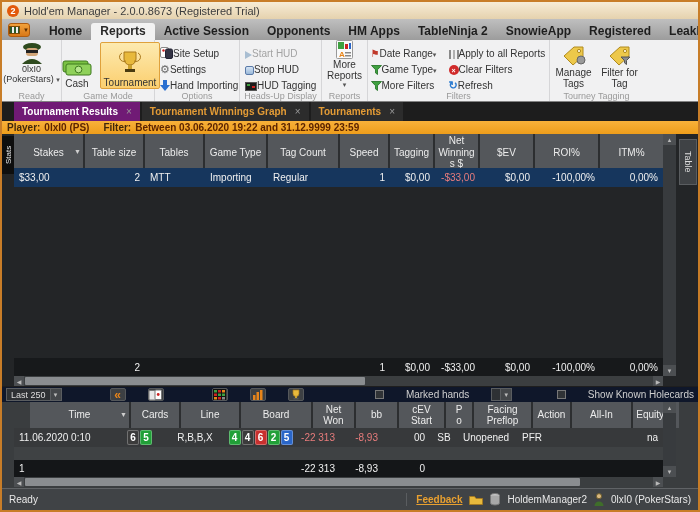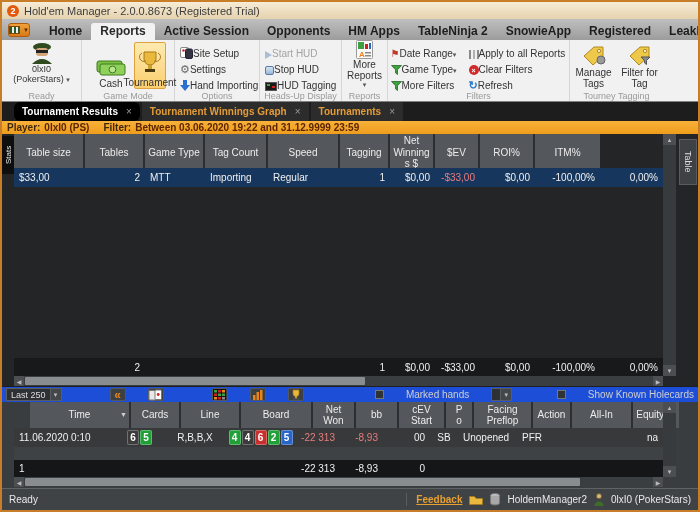--- a/index.html
+++ b/index.html
@@ -16,39 +16,39 @@
   .appbtn .caret{font-size:6px;color:#5a2d00;}
   .mtab{font-size:12px;font-weight:bold;color:#1e1e1e;padding:0 9px;height:17px;line-height:17px;white-space:nowrap;}
   .mtab.active{background:#f2f2f2;border-radius:3px 3px 0 0;color:#2a2a2a;}
   
   .ribbon{height:62px;background:#f1f1f2;display:flex;flex:0 0 auto;border-bottom:1px solid #828282;}
   .rgroup{position:relative;border-right:1px solid #d6d6d8;display:flex;flex-direction:column;align-items:center;padding:2px 2px 11px;}
   .rcaption{position:absolute;bottom:0;left:0;right:0;text-align:center;font-size:9px;color:#9a9a9a;white-space:nowrap;}
   .hero-name{font-size:9px;color:#333;line-height:1.15;text-align:center;white-space:nowrap;}
   .gm-row{display:flex;gap:2px;align-items:flex-end;}
   .gm-btn{display:flex;flex-direction:column;align-items:center;justify-content:flex-end;gap:1px;width:42px;height:47px;font-size:10px;color:#333;}
-  .gm-btn.selected{width:32px;background:linear-gradient(#fdeab0,#fbcf6f);border:1px solid #dfa13c;border-radius:2px;}
+  .gm-btn.selected{width:60px;background:linear-gradient(#fdeab0,#fbcf6f);border:1px solid #dfa13c;border-radius:2px;}
   .small-items{display:flex;flex-direction:column;align-self:stretch;padding:1px 3px;}
   .opt-item{display:flex;align-items:flex-end;font-size:10px;color:#333;height:16px;white-space:nowrap;}
   .opt-item.disabled{color:#a3a3a3;}
   .fil-cols{display:flex;gap:4px;}
   .big-btn{display:flex;flex-direction:column;align-items:center;justify-content:flex-end;font-size:10px;color:#333;line-height:1.1;text-align:center;height:47px;}
   .ic{display:inline-flex;align-items:center;justify-content:center;}
   .play-tri{width:0;height:0;border-left:7px solid #a9bed2;border-top:4px solid transparent;border-bottom:4px solid transparent;}
   .stop-ic{width:9px;height:9px;background:linear-gradient(#d5e4f4,#9ab8d8);border:1px solid #5a7aa8;border-radius:2px;}
   .gear{font-size:11px;color:#6a6a6a;line-height:1;}
   .flag{font-size:10px;color:#c0392b;line-height:1;}
   .refresh{font-size:11px;color:#2a7ad0;font-weight:bold;line-height:1;}
   .clear-ic{width:10px;height:10px;border-radius:50%;background:#d02a2a;color:#fff;font-size:7px;font-weight:bold;display:flex;align-items:center;justify-content:center;}
   .apply-ic{width:10px;height:9px;background:linear-gradient(90deg,#8a8a8a 0 2px,transparent 2px 4px,#b0b0b0 4px 6px,transparent 6px 8px,#8a8a8a 8px 10px);}
   .caret-s{font-size:7px;color:#555;}
   
   .doctabs{height:19px;background:#1d1d1d;display:flex;align-items:stretch;padding-left:12px;gap:2px;flex:0 0 auto;}
   .dtab{display:flex;align-items:center;gap:8px;padding:0 8px;font-size:10px;font-weight:bold;background:#2c2c2c;color:#e39b35;white-space:nowrap;}
-  .dtab.active{background:#000000;color:#fff;border-radius:6px;}
+  .dtab.active{background:#701a75;color:#fff;}
   .dclose{color:#9a9a9a;font-size:10px;font-weight:normal;}
   
   .filterbar{height:13px;background:linear-gradient(#f8b13a,#ee9d1b);display:flex;align-items:center;gap:4px;padding:0 5px;font-size:10px;font-weight:bold;color:#41270b;flex:0 0 auto;white-space:nowrap;}
   .filterbar .val{color:#5c2400;}
   
   .hcell{background:#54575b;border-right:2px solid #2c2e30;color:#ececec;font-size:10px;display:flex;align-items:center;justify-content:center;text-align:center;line-height:1.15;padding:1px 3px;position:relative;word-break:break-word;}
   .hcaret{position:absolute;right:2px;top:50%;transform:translateY(-50%);font-size:7px;color:#cfcfcf;}
   .cell{font-size:10px;color:#f0f0f0;display:flex;align-items:center;padding:0 5px;overflow:hidden;white-space:nowrap;}
   .cell.r{justify-content:flex-end;}
   .cell.c{justify-content:center;}
@@ -63,21 +63,21 @@
   .upper{position:relative;height:252px;background:#232527;flex:0 0 auto;}
   .grid-u{display:grid;grid-template-columns:71px 60px 60px 63px 72px 50px 45px 45px 55px 65px 63px;}
   .u-head{position:absolute;left:12px;top:0;width:649px;height:34px;}
   .u-row{position:absolute;left:12px;top:34px;width:649px;height:19px;background:#16365d;}
   .u-tot{position:absolute;left:12px;top:224px;width:649px;height:18px;background:#17191b;}
   .u-hs{position:absolute;left:12px;top:242px;width:649px;height:10px;}
   .u-vs{position:absolute;left:661px;top:0;width:13px;height:242px;}
   .stats-tab{position:absolute;left:0;top:2px;width:12px;height:38px;background:#0e0e0e;color:#e8e8e8;font-size:8px;display:flex;align-items:center;justify-content:center;writing-mode:vertical-rl;transform:rotate(180deg);}
   .table-tab{position:absolute;left:677px;top:5px;width:18px;height:46px;background:#3f4245;border:1px solid #5a5d60;color:#ddd;font-size:9px;display:flex;align-items:center;justify-content:center;writing-mode:vertical-rl;}
   
-  .toolbar{height:16px;background:#1d4ed8;border-top:1px solid #1e1e1e;display:flex;align-items:center;gap:22px;padding:0 4px;font-size:10px;color:#cfcfcf;flex:0 0 auto;white-space:nowrap;}
+  .toolbar{height:16px;background:#0f172a;border-top:1px solid #1e1e1e;display:flex;align-items:center;gap:22px;padding:0 4px;font-size:10px;color:#cfcfcf;flex:0 0 auto;white-space:nowrap;}
   .combo{height:13px;background:#2e3134;border:1px solid #5a5d60;display:flex;align-items:center;font-size:9px;color:#ddd;}
   .combo .ctext{padding:0 4px;flex:1;}
   .combo .cbtn{width:11px;align-self:stretch;background:#44474a;border-left:1px solid #5a5d60;font-size:6px;display:flex;align-items:center;justify-content:center;color:#bbb;}
   .tsep{width:1px;height:12px;background:#2a2a2a;margin:0 2px;}
   .tbtn{height:13px;min-width:16px;display:flex;align-items:center;justify-content:center;background:#3d4043;border:1px solid #55585b;border-radius:2px;}
   .rewind{font-size:12px;color:#e8851a;font-weight:bold;line-height:1;}
   .cbx{width:9px;height:9px;background:#303336;border:1px solid #777;flex:0 0 auto;}
   
   .lower{position:relative;height:86px;background:#3a3d3f;flex:0 0 auto;}
   .grid-l{display:grid;grid-template-columns:101px 50px 60px 72px 43px 43px 47px 28px 59px 39px 61px 46px;}
@@ -117,21 +117,21 @@
     <div class="mtab">TableNinja 2</div>
     <div class="mtab">SnowieApp</div>
     <div class="mtab">Registered</div>
     <div class="mtab">LeakBuster</div>
     <div class="mtab">SitNGo Wizard</div>
 
   </div>
 
   <div class="ribbon">
 
-    <div class="rgroup" style="width:80px;">
+    <div class="rgroup" style="width:60px;">
       <span class="ic">
         <svg width="26" height="22">
             <ellipse cx="13" cy="5" rx="9" ry="4" fill="#2e4a1e"></ellipse>
             <rect x="7" y="6" width="12" height="8" rx="3" fill="#d2a679"></rect>
             <rect x="7" y="8" width="12" height="3" fill="#222"></rect>
             <path d="M3 22 Q13 12 23 22 Z" fill="#2e4a1e"></path>
           </svg>
       </span>
       <span class="hero-name">0lxI0</span>
       <span class="hero-name"><span>(PokerStars)</span> <span class="caret-s">▾</span></span>
@@ -331,20 +331,24 @@
     <span style="width:6px;"></span>
     <span>Filter:</span>
     <span class="val">Between 03.06.2020 19:22 and 31.12.9999 23:59</span>
   </div>
 
   <div class="upper">
     <div class="stats-tab">Stats</div>
 
     <div class="u-head grid-u">
       <div class="hcell">
+          <span>Stakes</span>
+          <span class="hcaret">▼</span>
+        </div>
+      <div class="hcell">
           <span>Table size</span>
         </div>
       <div class="hcell">
           <span>Tables</span>
         </div>
       <div class="hcell">
           <span>Game Type</span>
         </div>
       <div class="hcell">
           <span>Tag Count</span>

